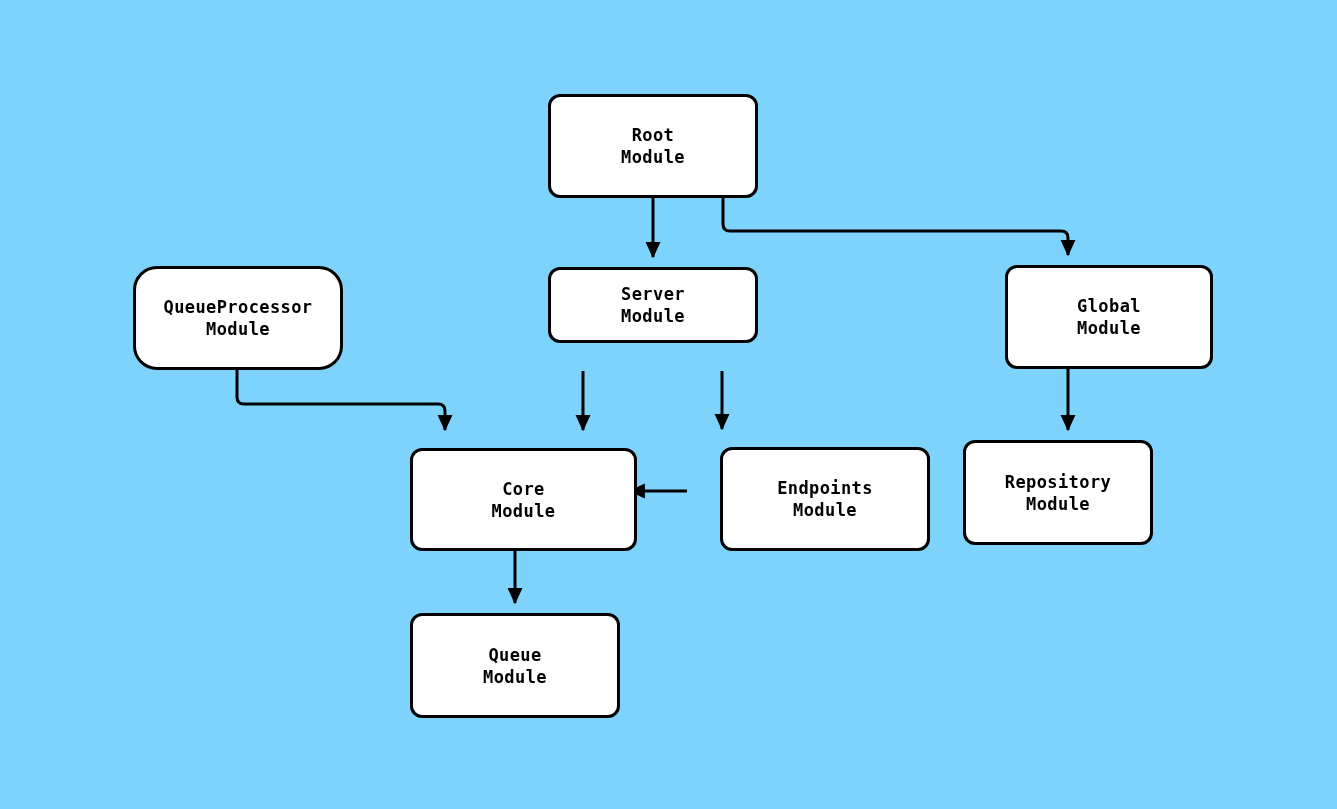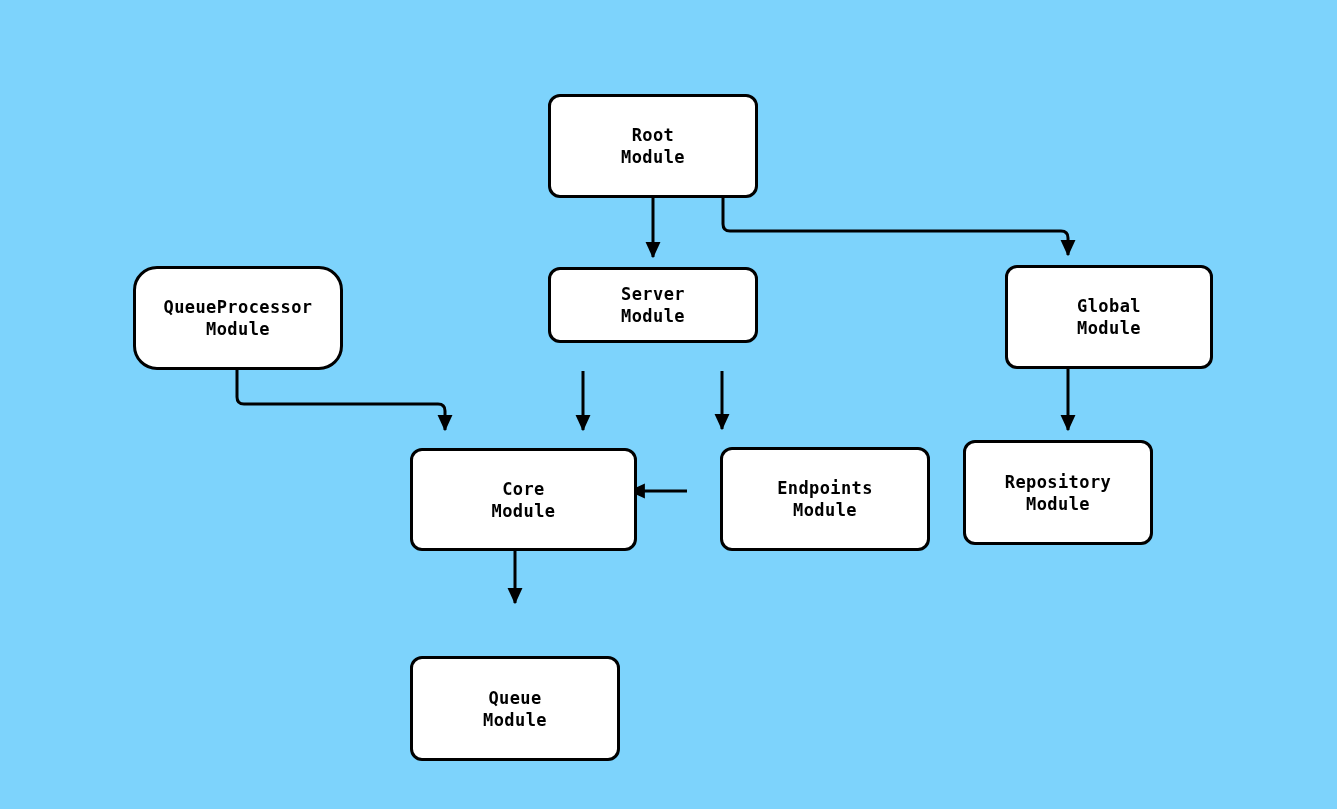--- a/index.html
+++ b/index.html
@@ -107,18 +107,18 @@
   <div class="node" style="left: 720px; top: 439px; width: 210px; height: 104px; margin-top: 8px;">
     <span class="node-label">Endpoints</span>
     <span class="node-label">Module</span>
   </div>
 
   <div class="node" style="left: 963px; top: 440px; width: 190px; height: 105px;">
     <span class="node-label">Repository</span>
     <span class="node-label">Module</span>
   </div>
 
-  <div class="node" style="left: 410px; top: 613px; width: 210px; height: 105px; margin-top: 43px;">
+  <div class="node" style="left: 410px; top: 613px; width: 210px; height: 105px;">
     <span class="node-label">Queue</span>
     <span class="node-label">Module</span>
   </div>
 
 </div>
 
 </body></html>

